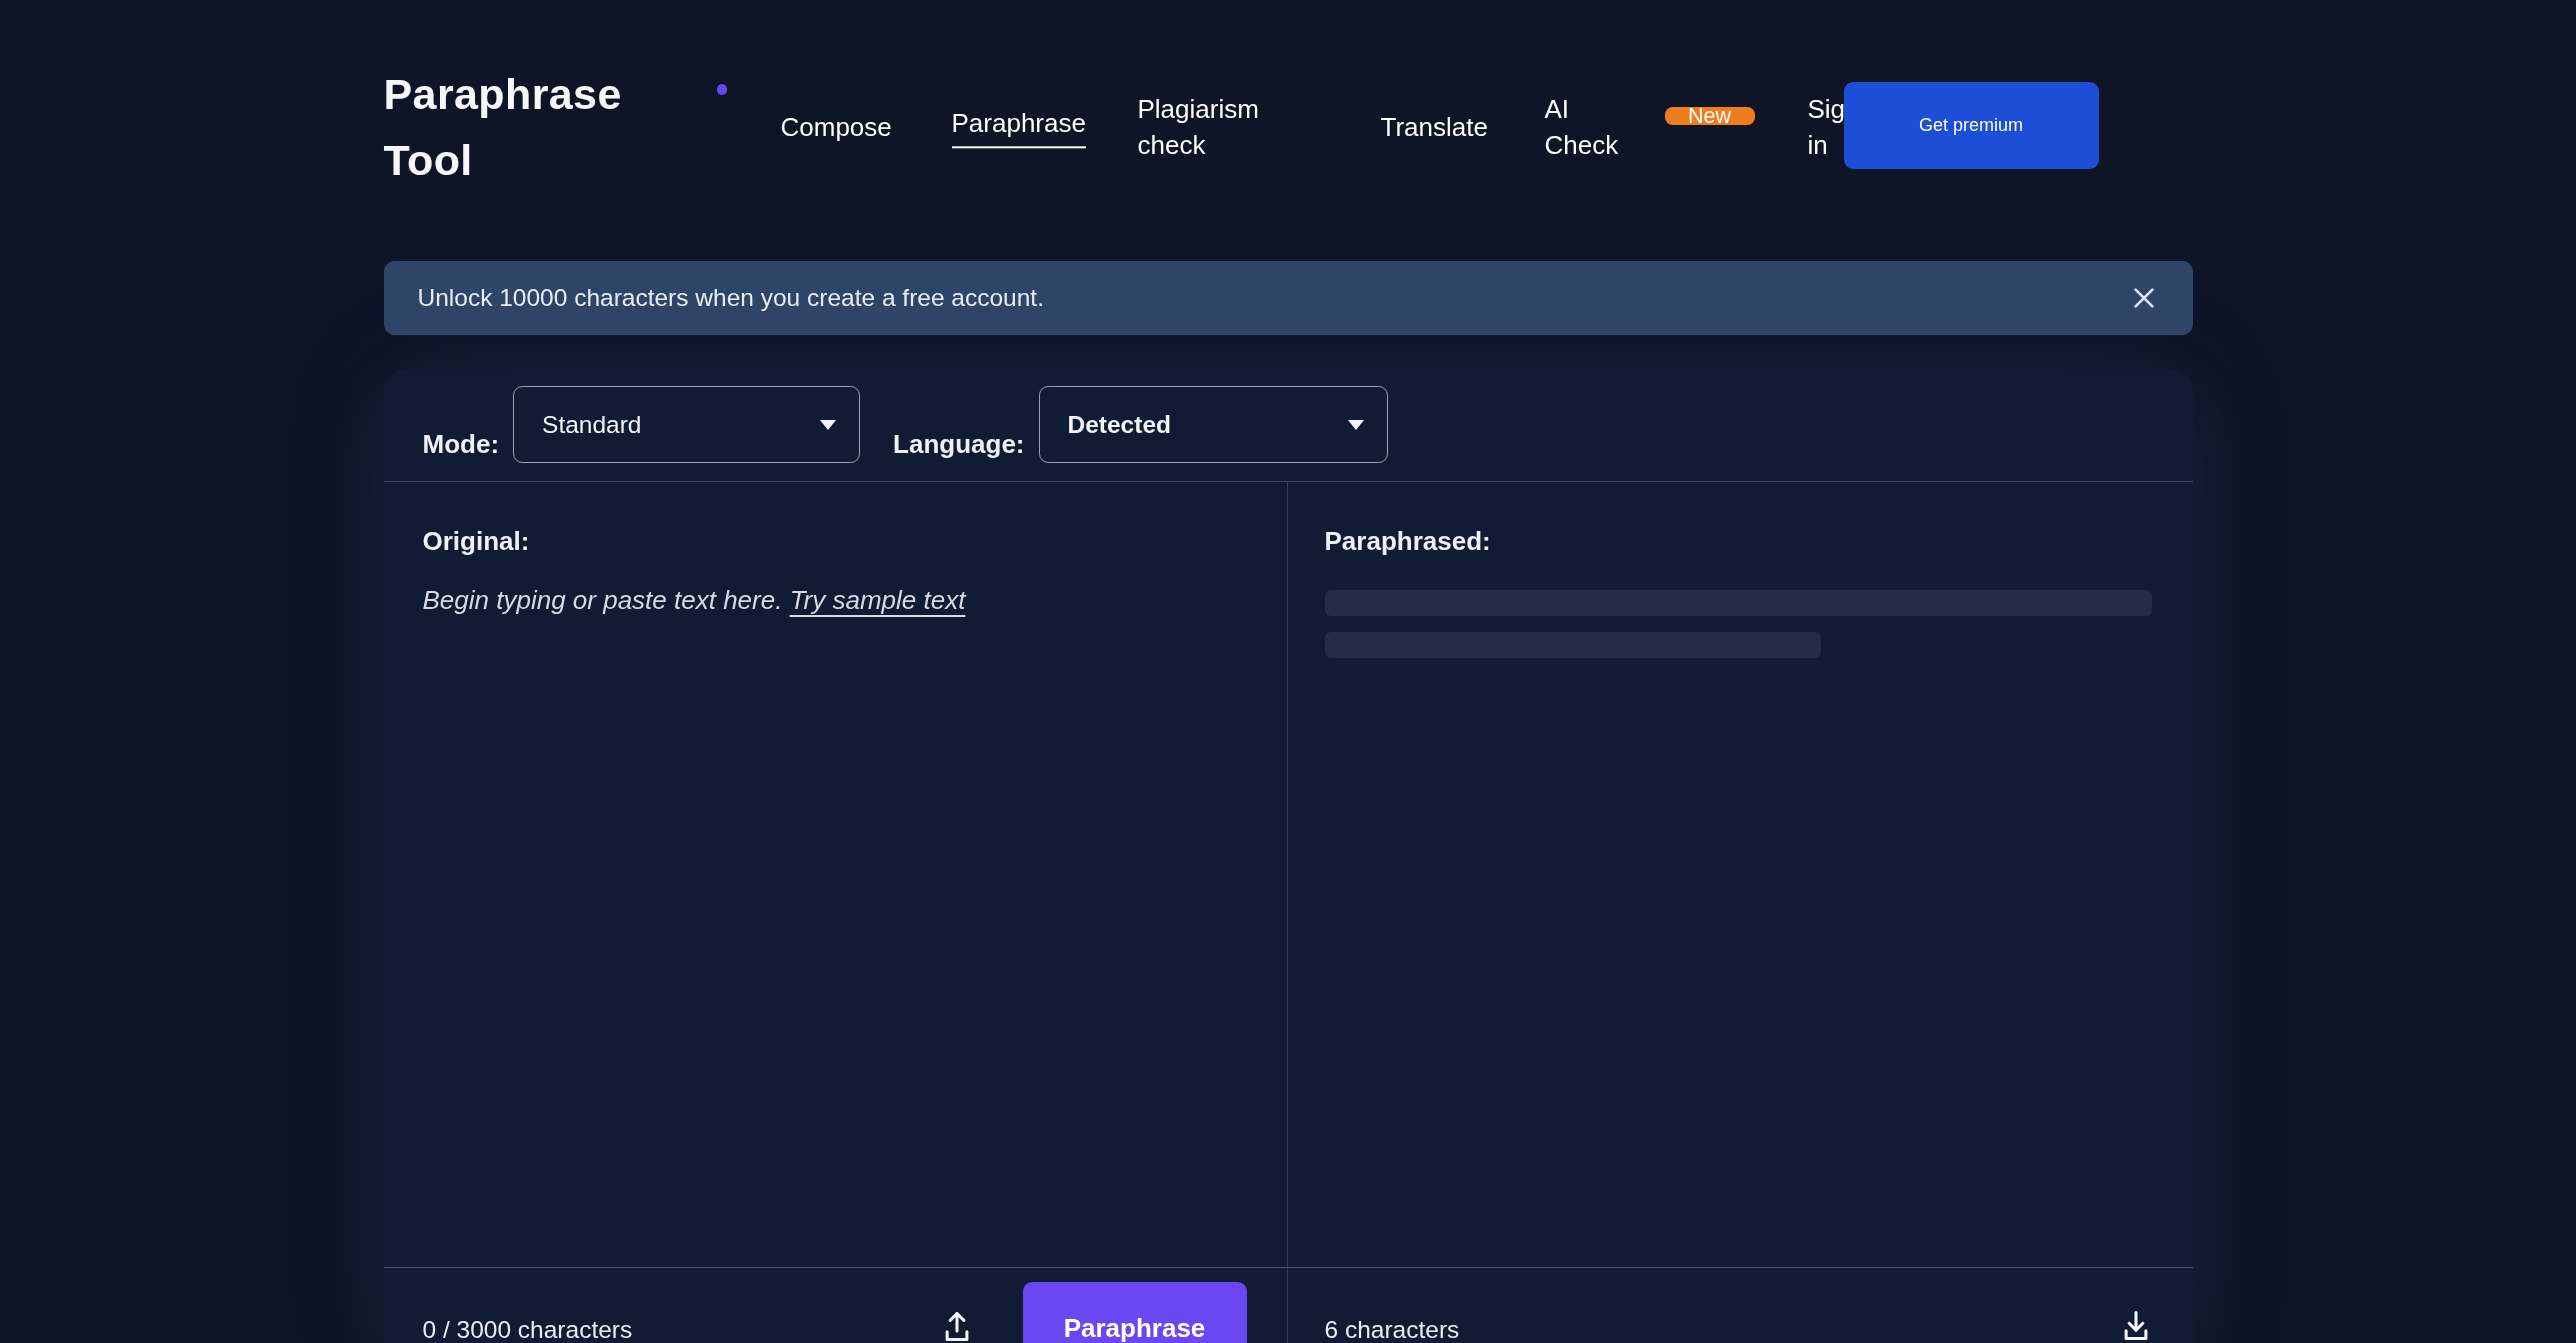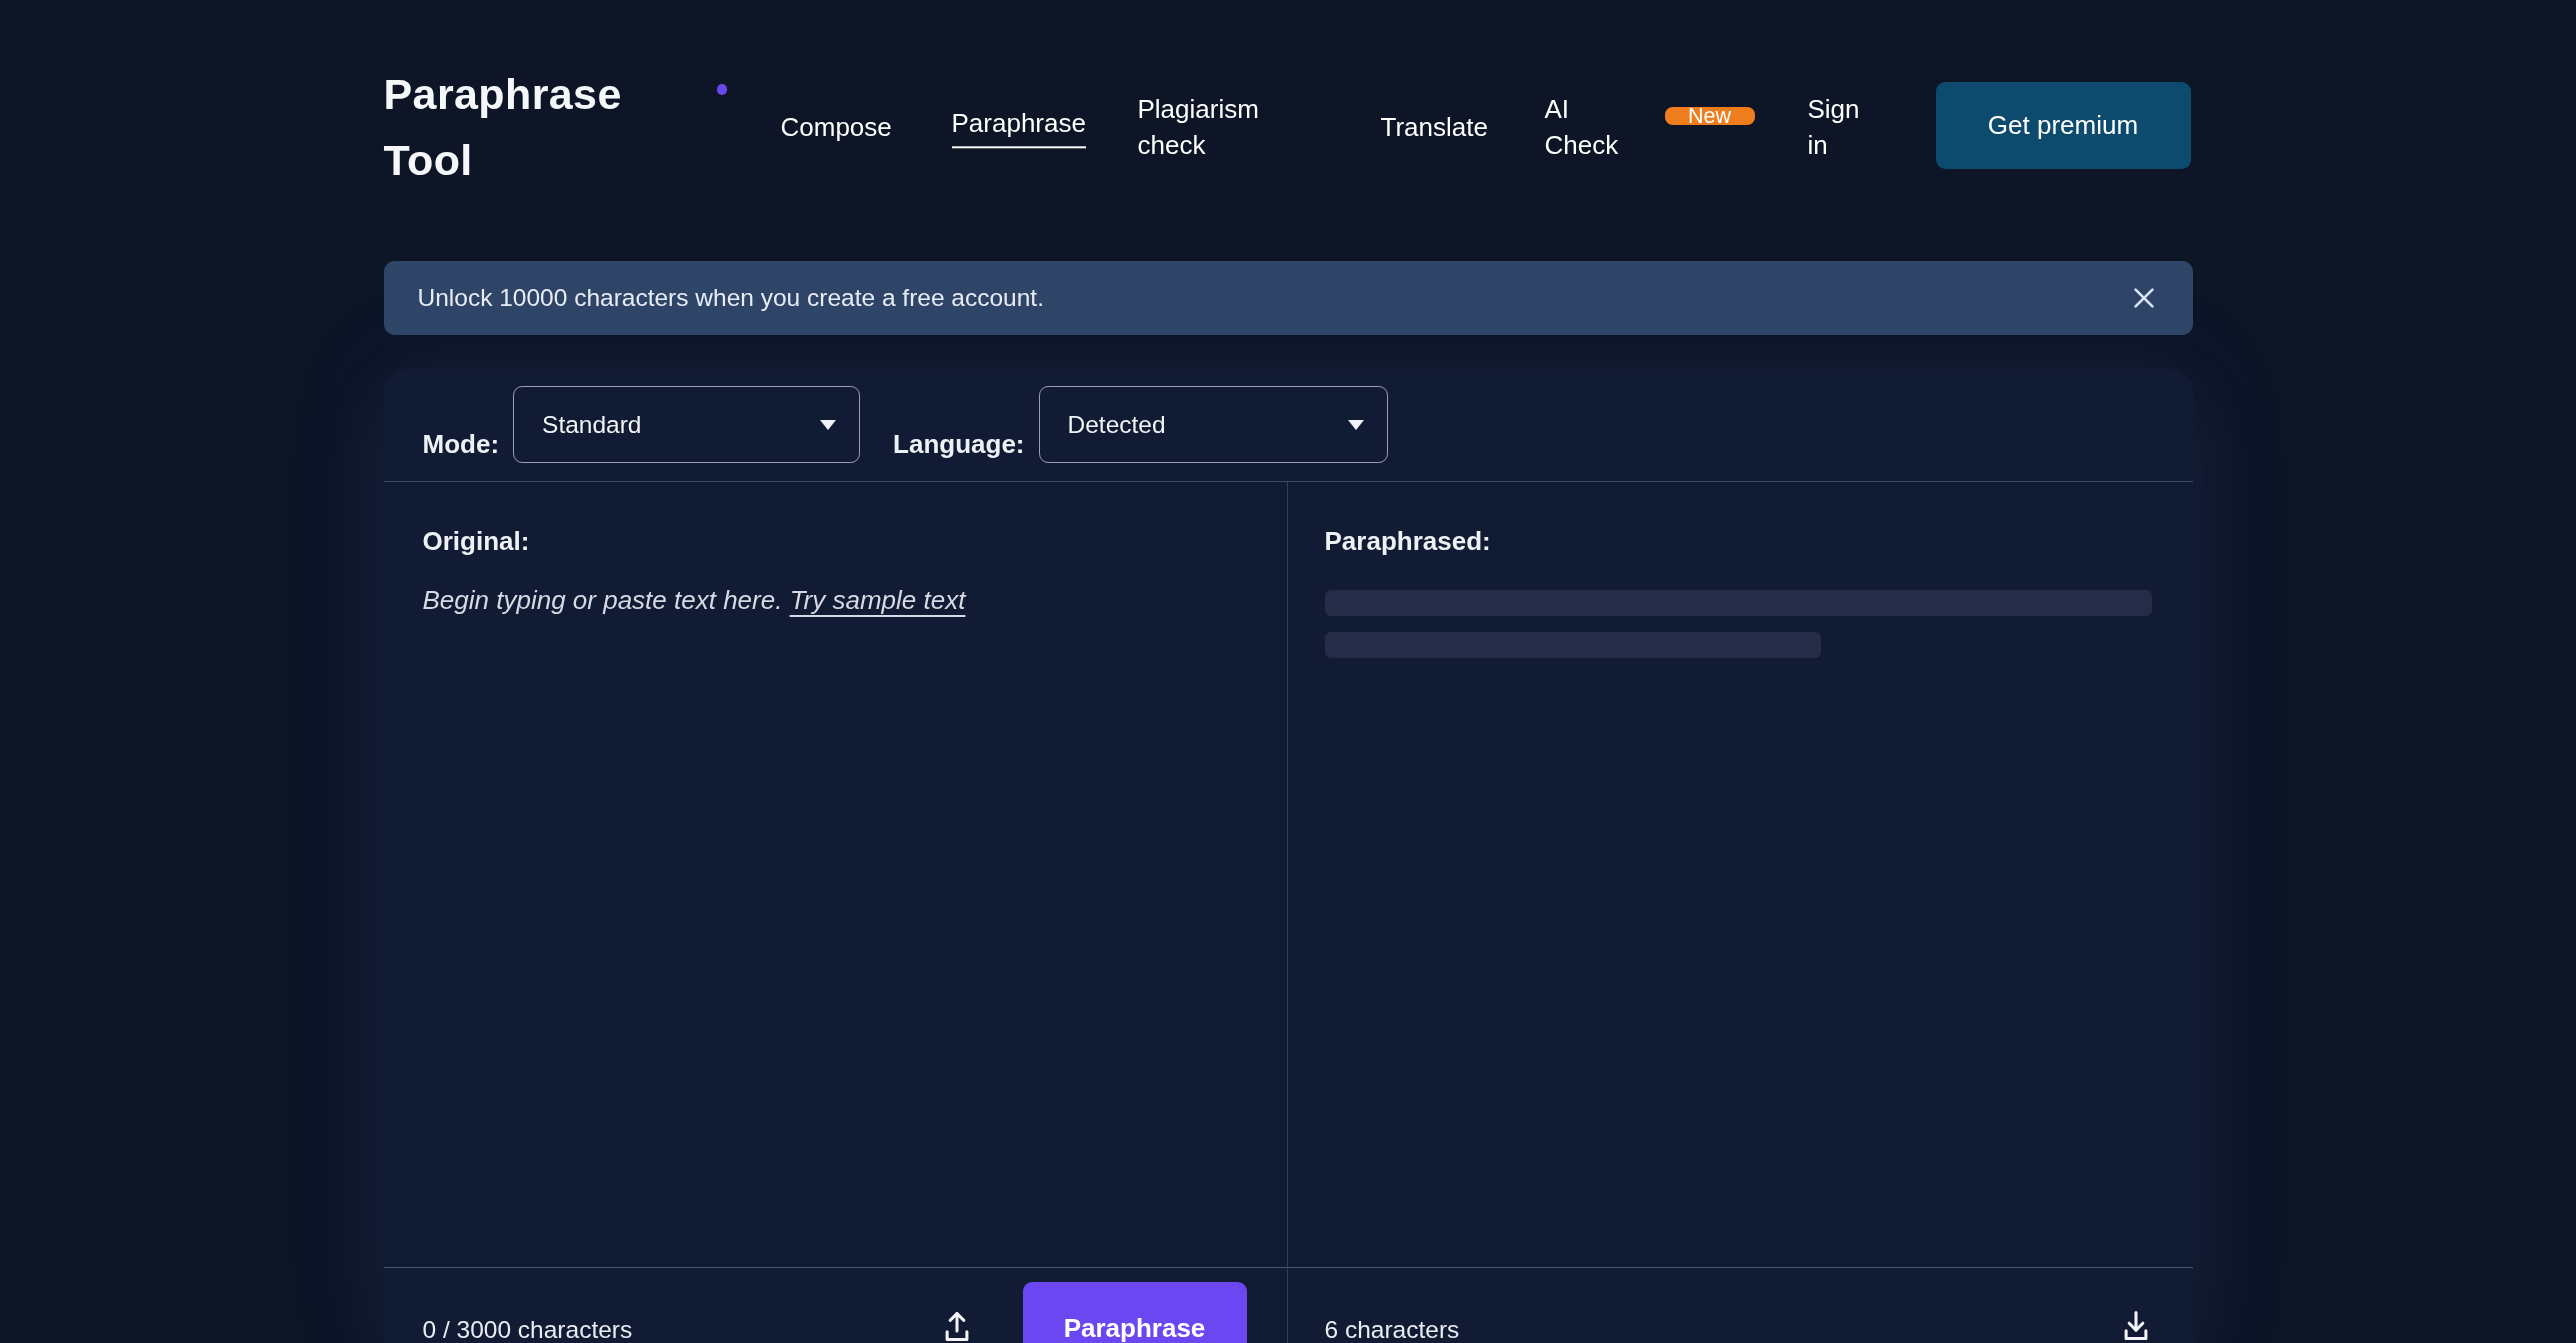--- a/index.html
+++ b/index.html
@@ -24,23 +24,23 @@
   .nav-compose   { left:397px; }
   .nav-paraphrase{ left:568px; }
   .nav-paraphrase .lbl { display:inline-block; border-bottom:2.3px solid #fff; padding-bottom:5.4px; }
   .nav-plagiarism{ left:754px;  max-width:138px; }
   .nav-translate { left:997px; }
   .nav-aicheck   { left:1161px; max-width:92px; }
   .badge-new { position:absolute; left:1281px; top:107px; width:90px; height:18px;
                background:#ef7d1d; border-radius:7.7px; color:#fff; font-size:21.5px;
                display:flex; align-items:center; justify-content:center;text-align:center; }
   .nav-signin    { left:1424px; max-width:71px; }
-  .btn-premium { position:absolute; left:1552px; top:82px; width:255px; height:87px;
-                 background:#0c4a6e; border:none; border-radius:9.2px; color:#fff;
-                 font-size:26px; font-weight:500; font-family:inherit;
+  .btn-premium { position:absolute; left:1460px; top:82px; width:255px; height:87px;
+                 background:#1d4ed8; border:none; border-radius:9.2px; color:#fff;
+                 font-size:18px; font-weight:500; font-family:inherit;
                  display:flex; align-items:center; justify-content:center; cursor:pointer; }
 
   
   .banner { margin-top:7.7px; height:74px; background:#2f4568; border-radius:10.7px;
             display:flex; align-items:center; padding:0 34px; position:relative;
             color:#e7ecf6; font-size:24.5px; }
   .banner-close { position:absolute; right:35px; top:50%; transform:translateY(-50%);
                   width:28px; height:28px; cursor:pointer; display:flex;
                   align-items:center; justify-content:center; }
 
@@ -51,21 +51,21 @@
           display:flex; flex-direction:column; }
 
   .toolbar { height:113px; border-bottom:1.5px solid #3b4660; display:flex;
              align-items:center; padding-left:39px; flex:none; }
   .tb-label { font-size:26px; font-weight:600; color:#eef1f7;margin-top:40px; }
   .select { height:77px; border:1.5px solid #98a0b4; border-radius:9.2px;
             display:flex; align-items:center; justify-content:space-between;
             padding:0 23px 0 28px; margin-left:14px; font-size:24.5px; color:#f2f4f9;
             cursor:pointer; background:transparent; }
   .select-mode { width:347px;gap:48px; }
-  .select-lang { width:349px; }
+  .select-lang { width:349px;font-weight:bold; }
   .lang-label { margin-left:33px; }
   .caret { width:0; height:0; border-left:8.4px solid transparent;
            border-right:8.4px solid transparent; border-top:10.7px solid #f2f4f9; }
 
   .panels { flex:1; display:flex; min-height:0; }
   .panel-left  { width:904px; flex:none; border-right:1.5px solid #333e58;
                  padding:44px 31px 0 39px; cursor:text; }
   .panel-right { flex:1; padding:44px 41px 0 37px; }
   .panel-title { font-size:26px; font-weight:600; color:#eef1f7; }
   .placeholder { margin-top:26px; font-size:26px; font-style:italic; color:#d7dae4; line-height:35px; }

